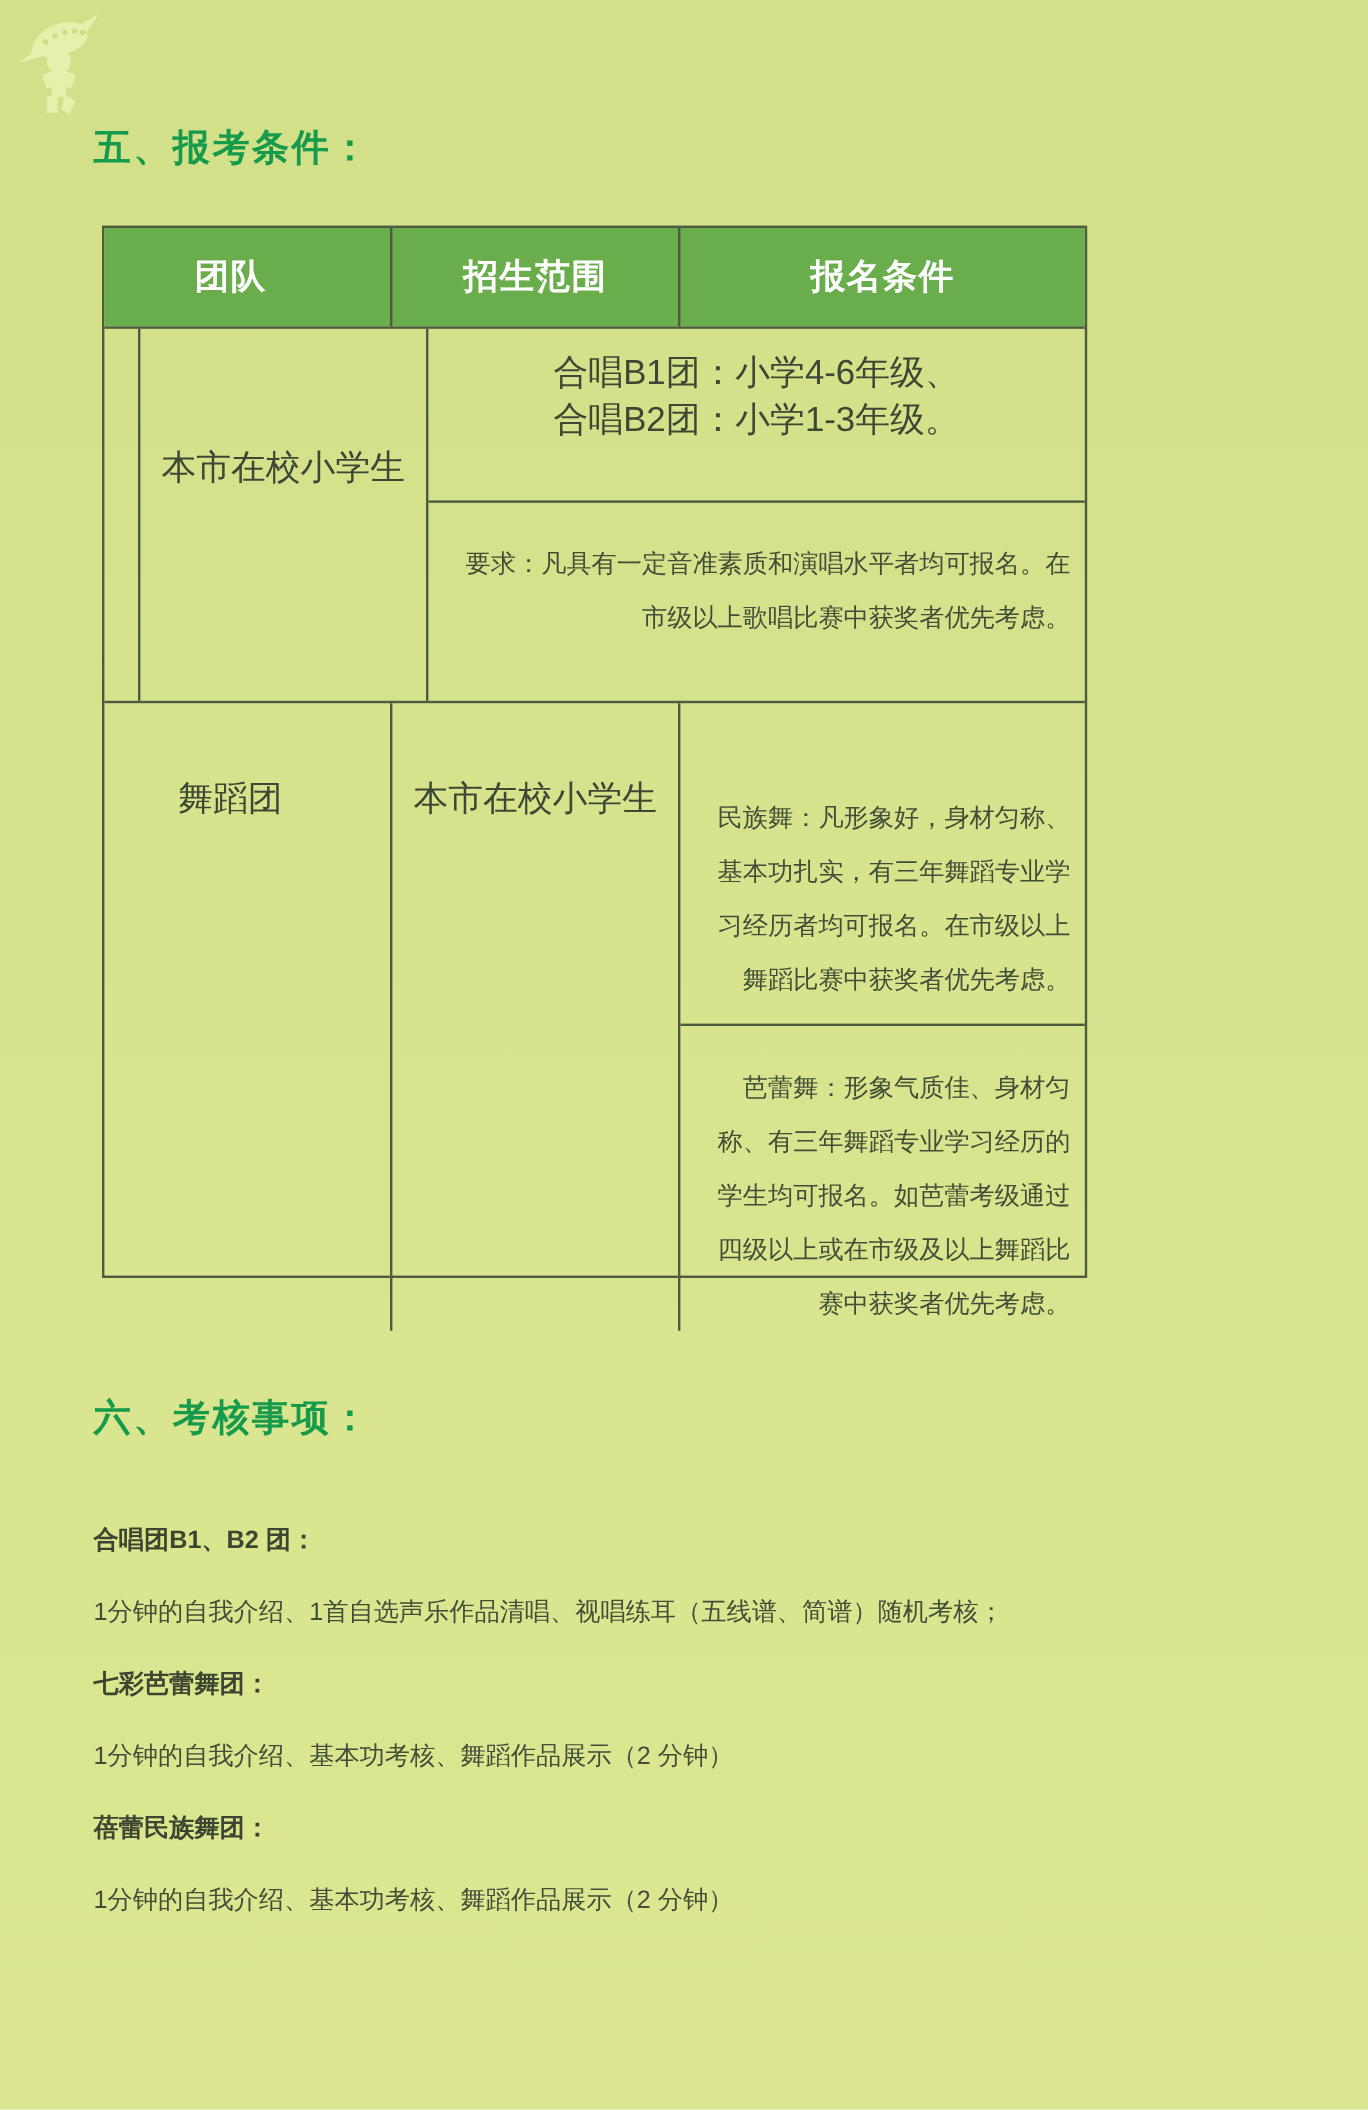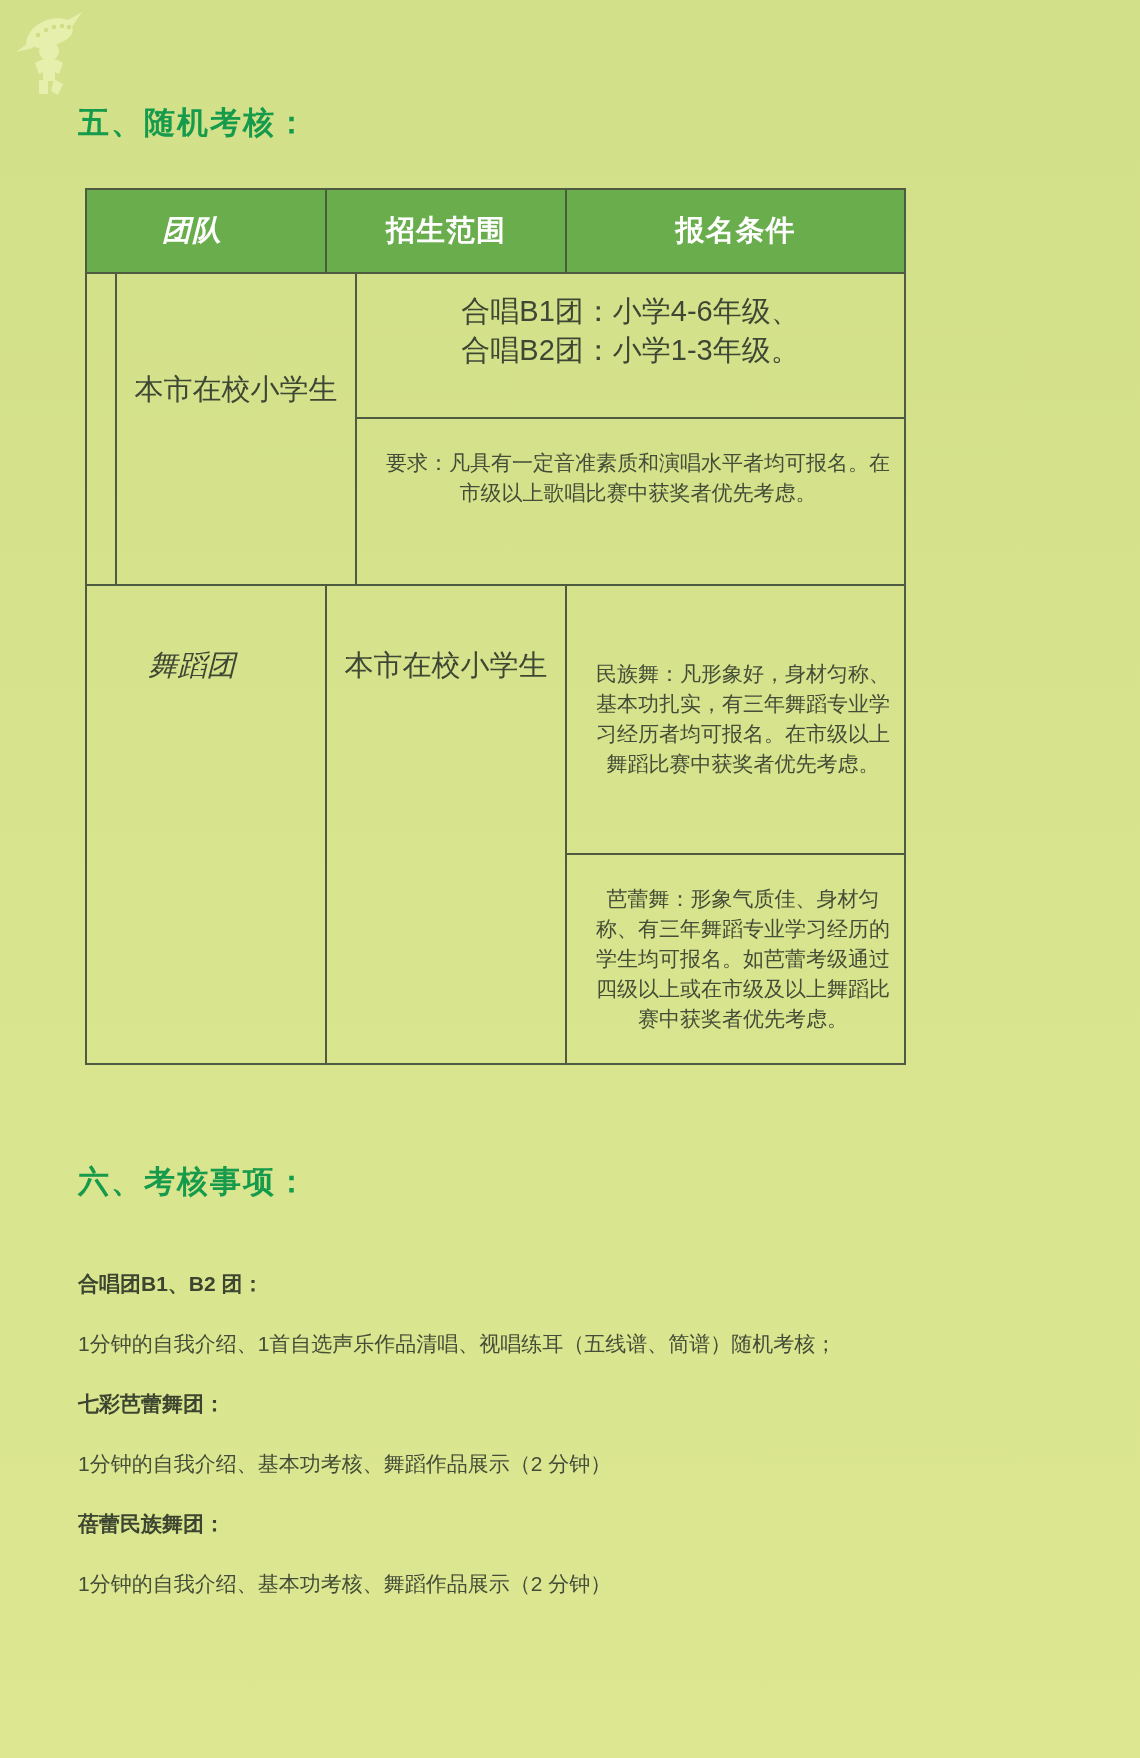--- a/index.html
+++ b/index.html
@@ -33,41 +33,41 @@
   .table{
     position:absolute;left:85px;top:188px;width:821px;height:877px;
     border:2px solid var(--border);
     display:flex;flex-direction:column;
   }
   .thead{display:flex;height:82px;background:var(--header-bg);flex:0 0 auto;}
   .th{
     display:flex;align-items:center;justify-content:center;
     color:var(--header-text);font-size:29px;font-weight:bold;letter-spacing:1px;
   }
-  .c1{width:210px;font-style:italic;}
+  .c1{width:210px;}
   .c2{width:240px;border-left:2px solid var(--border);margin-left:28px;}
   .c3{flex:1;border-left:2px solid var(--border);}
   .trow{display:flex;border-top:2px solid var(--border);}
   .r1{height:312px;flex:0 0 auto;}
   .r2{flex:1;}
   .td{font-size:29px;}
   .cellpad{text-align:center;}
   .r1 .cellpad{padding-top:96px;}
   .r2 .cellpad{padding-top:60px;}
   .c3wrap{flex:1;border-left:2px solid var(--border);display:flex;flex-direction:column;}
   .sub{width:100%;}
   .sub-top-a{height:143px;flex:0 0 auto;}
   .sub-top-b{height:223px;flex:0 0 auto;margin-top:44px;}
   .sub-bottom{flex:1;border-top:2px solid var(--border);}
   .grades{
     font-size:29px;line-height:39px;text-align:center;
     padding-top:18px;white-space:pre-line;border-radius:16px;
   }
   .para{
-    font-size:21px;line-height:30px;text-align:center;
+    font-size:21px;line-height:45px;text-align:right;
     padding:29px 12px 0 27px;color:#444d37;
   }
   .assess{position:absolute;left:78px;top:1272px;width:980px;}
   .assess-heading{
     font-size:21px;font-weight:bold;line-height:24px;
     margin-bottom:36px;color:#3c452f;
   }
   .assess-body{
     font-size:21px;font-weight:normal;line-height:24px;
     margin-bottom:36px;color:#444d37;
@@ -95,21 +95,21 @@
     </g>
     <g fill="#cfdd85">
       <circle cx="24" cy="27" r="2.2"></circle>
       <circle cx="32" cy="22" r="2.2"></circle>
       <circle cx="40" cy="19" r="2.2"></circle>
       <circle cx="48" cy="18" r="2.2"></circle>
       <circle cx="55" cy="19" r="2.2"></circle>
     </g>
   </svg>
 
-  <h2 class="sec-title t5">五、随机考核：</h2>
+  <h2 class="sec-title t5">五、报考条件：</h2>
 
   <div class="table">
 
     <div class="thead">
       <div class="th c1">团队</div>
       <div class="th c2">招生范围</div>
       <div class="th c3">报名条件</div>
     </div>
 
     <div class="trow r1">

